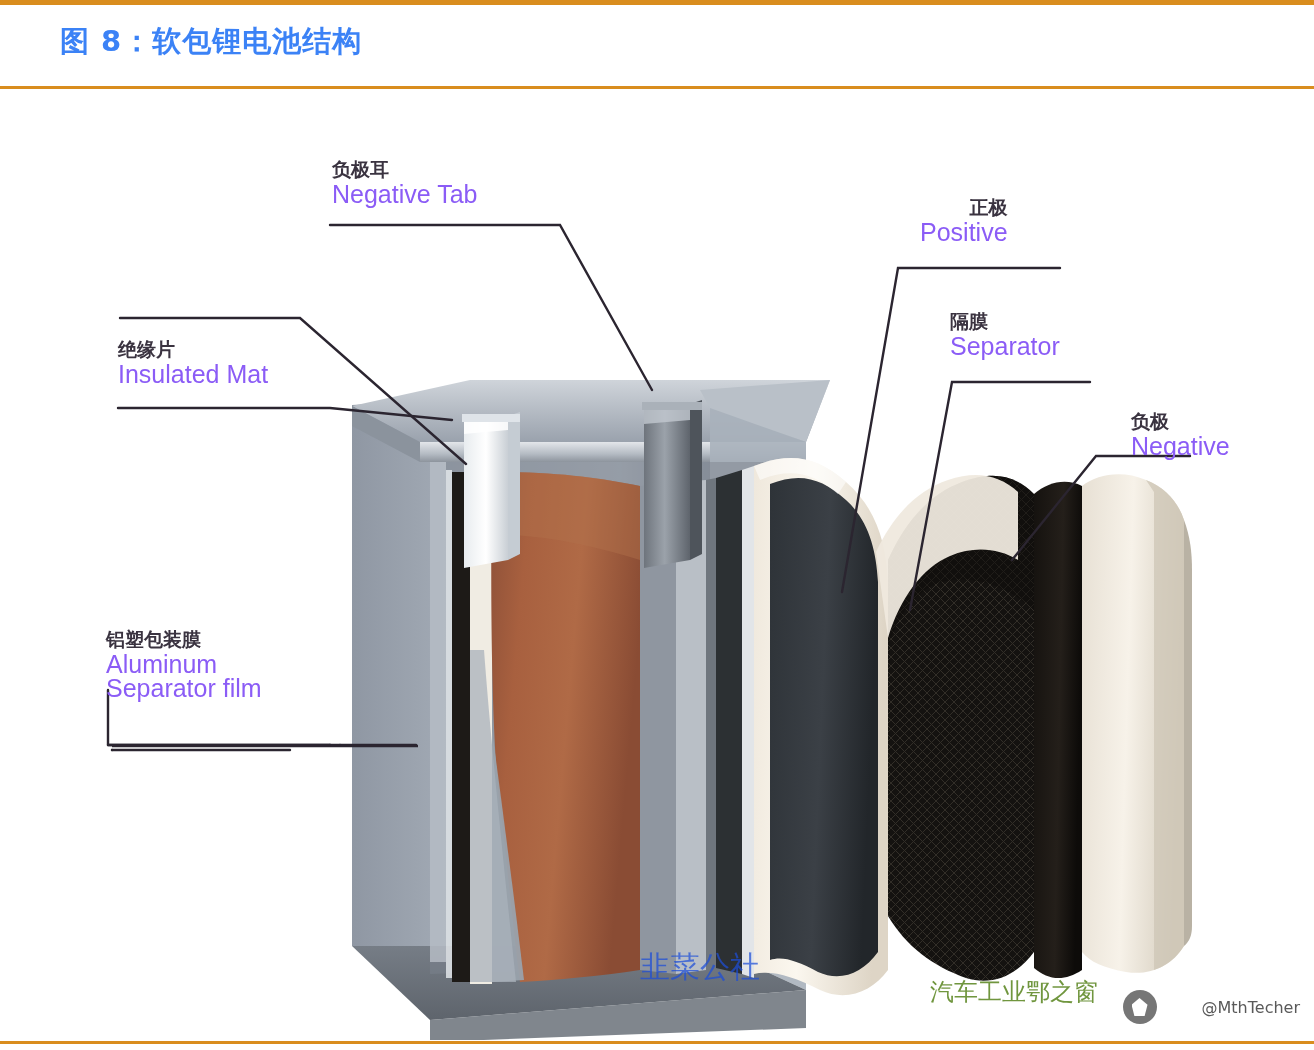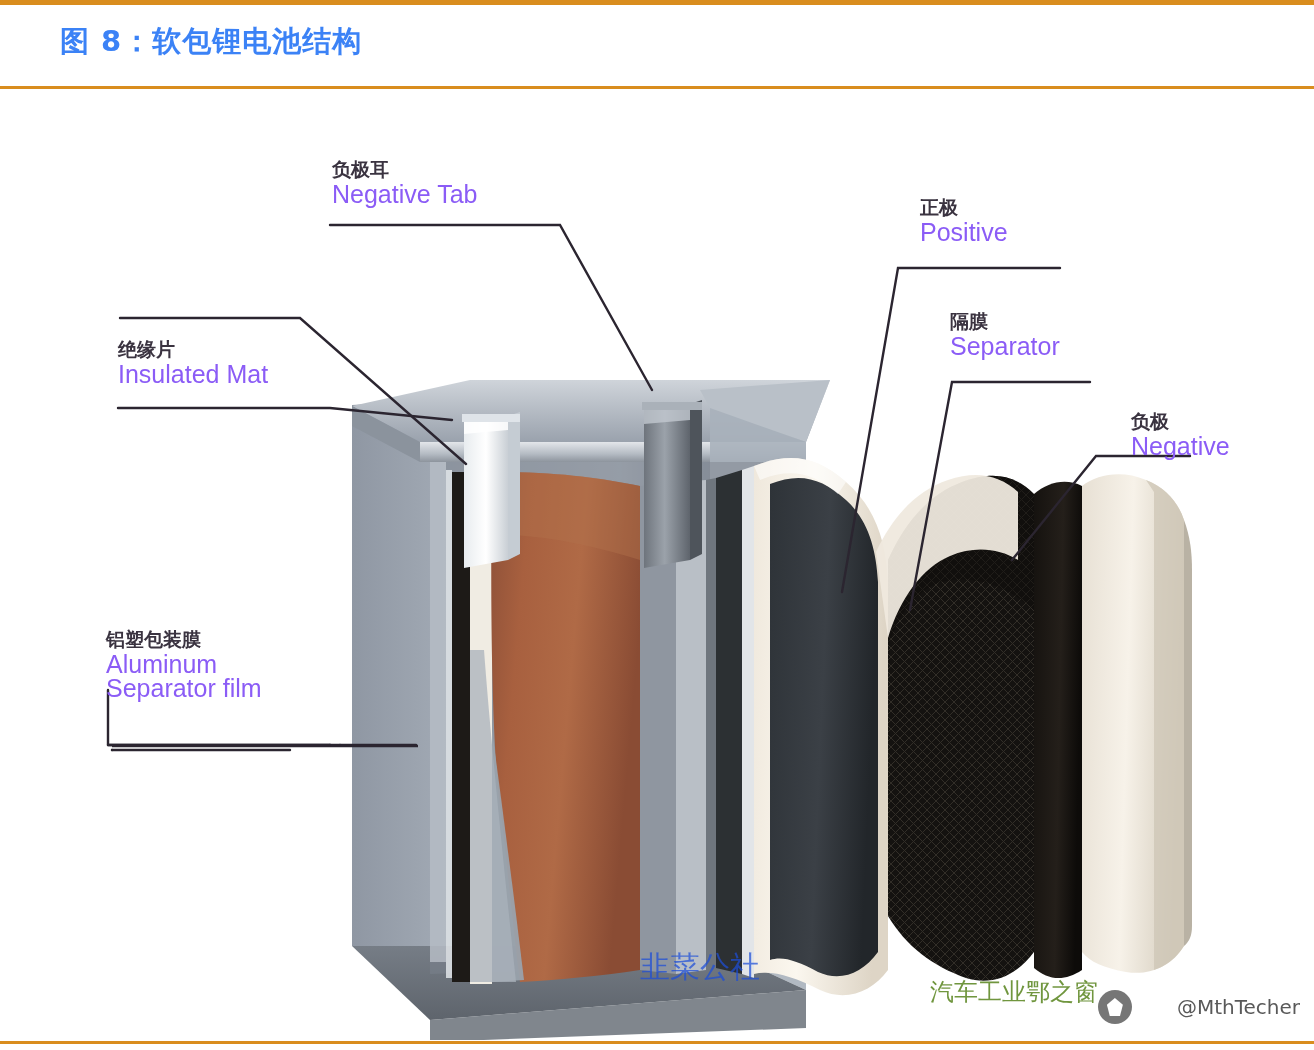--- a/index.html
+++ b/index.html
@@ -104,21 +104,21 @@
   .wm-logo::before {
     content: "";
     position: absolute;
     left: 9px; top: 8px;
     width: 16px; height: 18px;
     background: #ffffff;
     clip-path: polygon(50% 0%, 100% 38%, 82% 100%, 18% 100%, 0% 38%);
   }
   .wm-text {
     font-family: "DejaVu Sans", sans-serif;
-    font-size: 20px;
+    font-size: 16px;
     color: #4c4c4c;
     margin-left: 36px;
   }
   .wm-center {
     position: absolute;
     left: 640px;
     bottom: 52px;
     font-family: "DejaVu Sans", sans-serif;
     font-size: 30px;
     color: #1d4ed8;
@@ -351,21 +351,21 @@
     <div class="callout" style="left:118px; top:250px;">
       <span class="cn">绝缘片</span>
       <span class="en">Insulated Mat</span>
     </div>
 
     <div class="callout" style="left:332px; top:70px;">
       <span class="cn">负极耳</span>
       <span class="en">Negative Tab</span>
     </div>
 
-    <div class="callout" style="left:920px; top:108px;">
+    <div class="callout" style="left:920px; top:108px;text-align:right;">
       <span class="cn">正极</span>
       <span class="en">Positive</span>
     </div>
 
     <div class="callout" style="left:950px; top:222px;">
       <span class="cn">隔膜</span>
       <span class="en">Separator</span>
     </div>
 
     <div class="callout" style="left:1131px; top:298px;margin-top:24px;">

